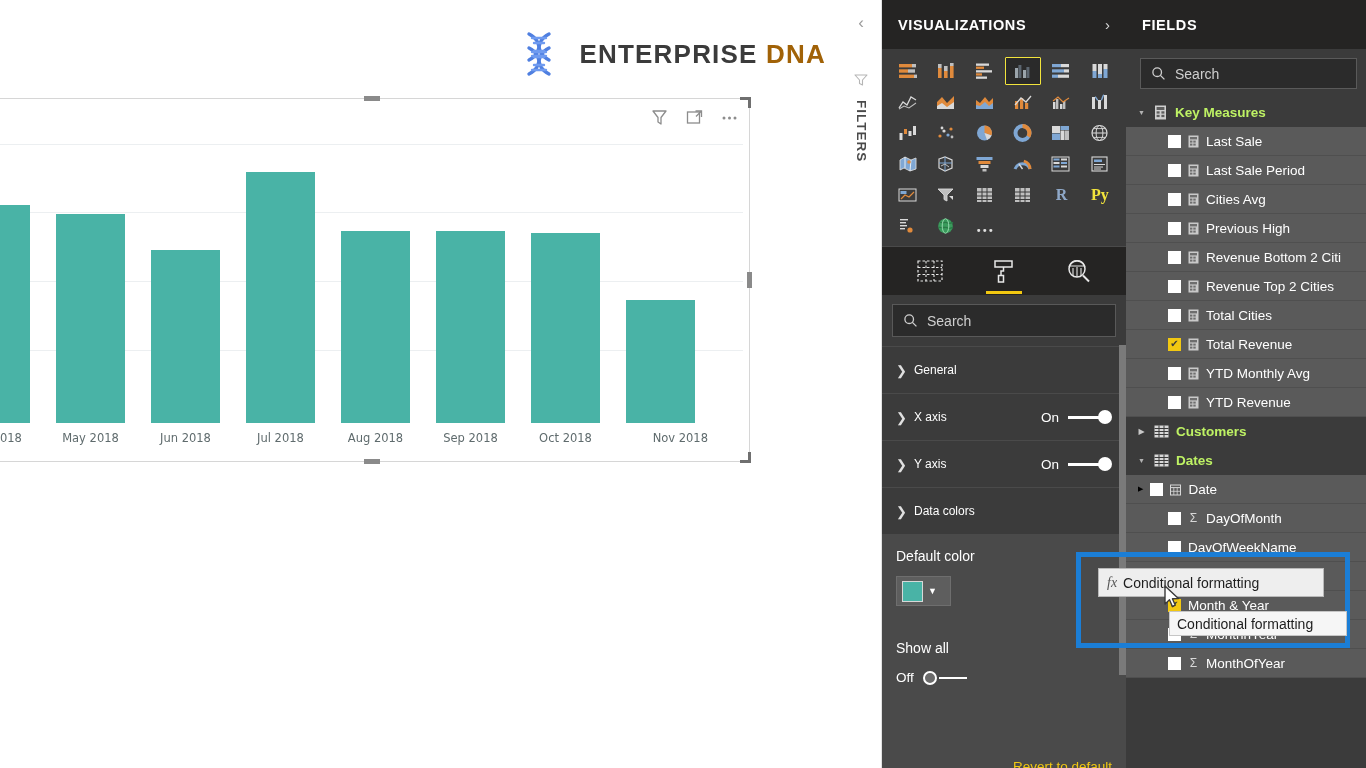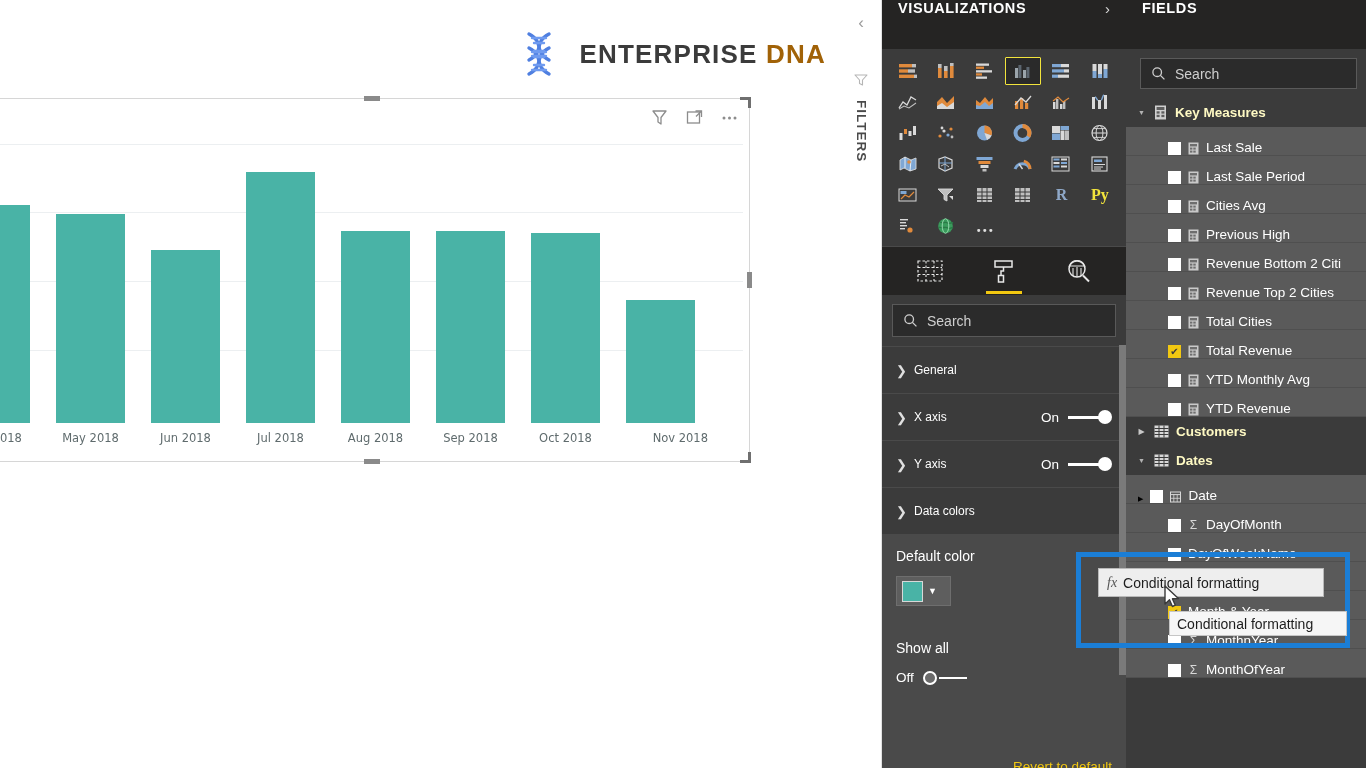--- a/index.html
+++ b/index.html
@@ -97,21 +97,21 @@
     color: #4a4a4a;
   }
 
   
   #viz-pane {
     position: absolute; left: 882px; top: 0; width: 244px; height: 768px;
     background: #3b3b3b;
   }
   .pane-header {
     height: 49px; background: #252423;
-    display: flex; justify-content: space-between;
+    display: flex; align-items: center; justify-content: space-between;
     padding: 0 16px;
   }
   .pane-header .title {
     color: #ffffff; font-size: 14.5px; font-weight: bold; letter-spacing: 0.6px;
   }
   .pane-header .chev { color: #d9d9d9; font-size: 15px; cursor: pointer; }
 
   #viz-gallery {
     background: #3b3b3b; padding: 8px 8px 6px 8px;
     border-bottom: 1px solid #4a4a4a;
@@ -196,23 +196,23 @@
     display: flex; align-items: center; gap: 9px; padding: 0 10px;
   }
   #fields-search .ph { color: #cfcfcf; font-size: 14px; }
 
   #fields-list { position: relative; }
   .tbl-row {
     height: 29px; display: flex; align-items: center; gap: 7px;
     padding-left: 10px; background: #3b3b3b; cursor: pointer;
   }
   .tbl-row .tri { color: #c9c9c9; font-size: 8px; width: 11px; text-align: center; }
-  .tbl-row .tname { font-size: 13.5px; color: #fef9c3; font-weight: bold; }
+  .tbl-row .tname { font-size: 13.5px; color: #bef264; font-weight: bold; }
   .fld-row {
-    height: 29px; display: flex; align-items: flex-end; gap: 7px;
+    height: 29px; display: flex; align-items: center; gap: 7px;
     padding-left: 42px; background: #5a5a5a;
     border-bottom: 1px solid #4f4f4f; cursor: pointer;
   }
   .fld-row .chk {
     width: 13px; height: 13px; background: #ffffff; flex: 0 0 auto;
     display: flex; align-items: center; justify-content: center;
   }
   .fld-row .chk.on { background: #f2c811; }
   .fld-row .chk .tick { color: #3b3b3b; font-size: 10px; line-height: 1; }
   .fld-row .fname { font-size: 13.5px; color: #ffffff; white-space: nowrap; }

